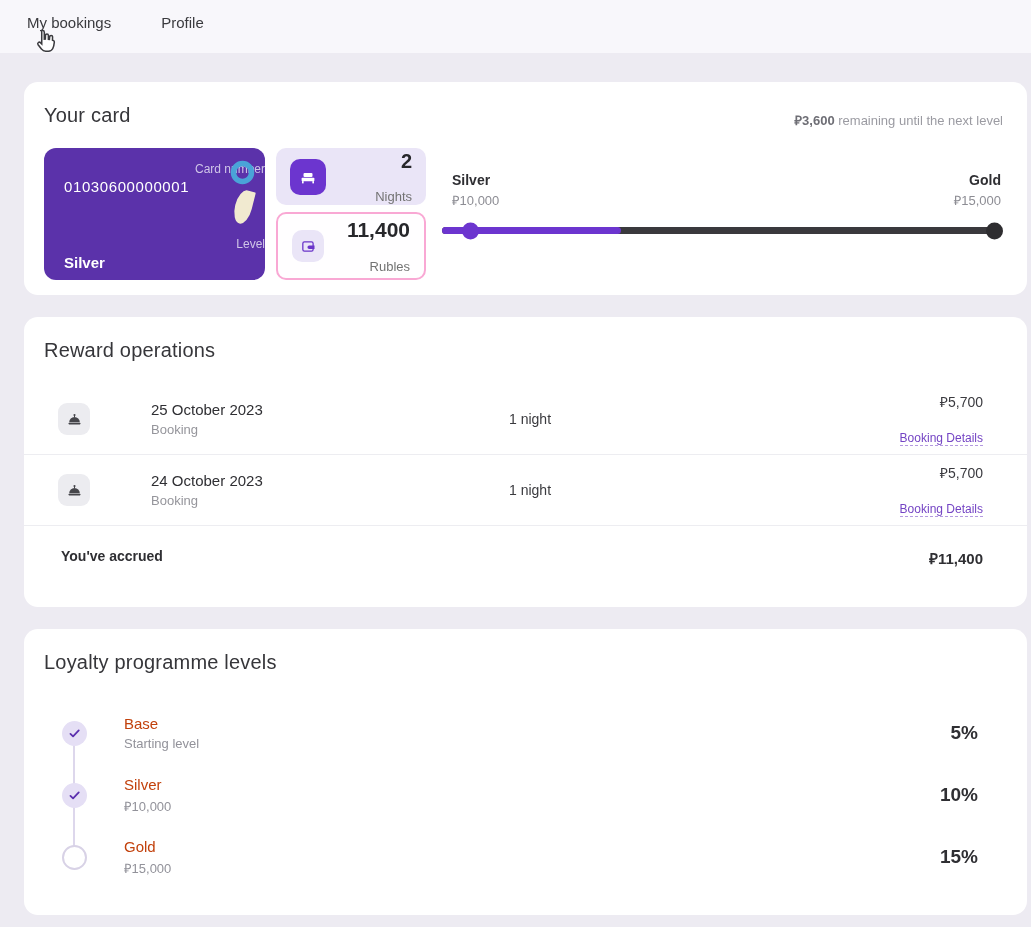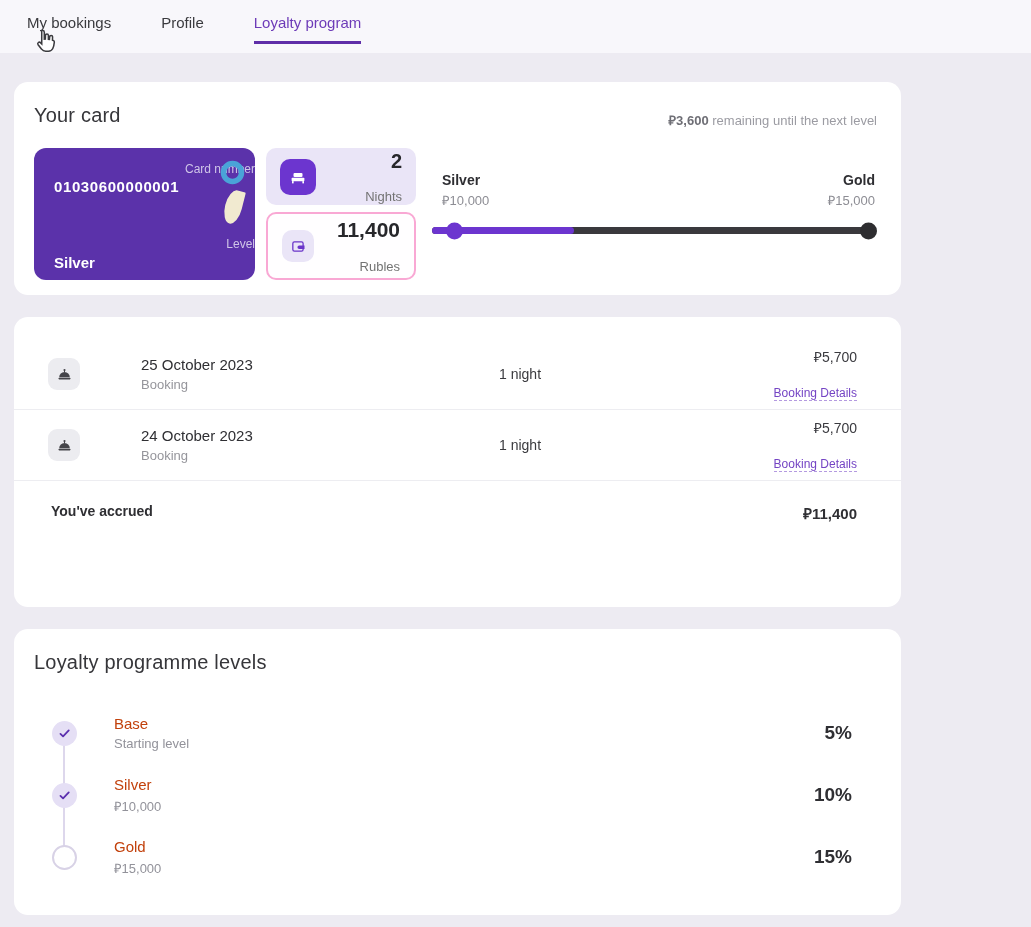--- a/index.html
+++ b/index.html
@@ -21,21 +21,21 @@
   .tab {
     height:44px; display:flex; align-items:center;
     font-size:15px; color:#3a3a3e; cursor:pointer;
     border-bottom:3px solid transparent; padding-top:4px;
   }
   .tab.active { color: var(--c-active_tab, #6d3bb8); border-bottom-color: var(--c-tab_underline, #5f2ea8); }
   .cursor-hand { position:absolute; left:31px; top:27px; width:28px; height:28px; z-index:20; }
 
   
   .panel {
-    position:absolute; left:14px; width:887px;
+    position:absolute; left:24px; width:1003px;
     background: var(--c-panel_bg, #ffffff);
     border-radius:14px;
   }
   #panel-card   { top:82px;  height:213px; }
   #panel-rewards{ top:317px; height:290px; }
   #panel-levels { top:629px; height:286px; }
   h2.section-title {
     font-size:20px; font-weight:400; color:#36363a;
     padding:22px 0 0 20px; letter-spacing:.2px;
   }
@@ -57,21 +57,21 @@
     transform:rotate(-18deg);
   }
   .loyalty-card {
     position:relative; z-index:2;
     width:221px; height:132px; flex:0 0 221px;
     background: var(--c-card_bg, #5b32aa);
     border-radius:12px; overflow:hidden;
     padding:14px 0 0 20px; color:#fff;
   }
   .cn-label, .lv-label { font-size:12px; color:#cfc5e8;text-align:right; }
-  .cn-value { font-size:15px; font-weight:bold; letter-spacing:.6px; margin-top:2px; }
+  .cn-value { font-size:15px; font-weight:normal; letter-spacing:.6px; margin-top:2px; }
   .lv-label { margin-top:42px; }
   .lv-value { font-size:15px; font-weight:bold; margin-top:3px; }
   .card-ring { position:absolute; top:11px; right:9px; width:27px; height:27px; }
   .leaf.cream {
     right:13px; top:42px; width:17px; height:34px;
     background:var(--c-leaf_cream,#f1ead0);
     border-radius:60% 5% 60% 60%;
     transform:rotate(14deg);
   }
   .discount {
@@ -159,21 +159,20 @@
   .lv-pct { margin-left:auto; font-size:19px; font-weight:bold; color:#2f2f33; }
 </style>
 </head>
 <body>
 
 <div class="page">
 
   <header class="topnav">
     <div class="tab">My bookings</div>
     <div class="tab">Profile</div>
-    <div class="tab active">Loyalty program</div>
   </header>
 
   <svg class="cursor-hand" viewBox="0 0 24 24">
     <path d="M10 3c.8 0 1.4.6 1.4 1.4v6.1l.9-.1.1-3.2c0-.7.6-1.2 1.3-1.2.7 0 1.2.5 1.2 1.2v3.4l.9.1.2-2.3c0-.7.6-1.2 1.3-1.2.6 0 1.2.5 1.2 1.2l-.1 2.9.7.2c.6.2 1 .8.9 1.4-.2 1.9-.6 4.2-1.3 5.5-.7 1.4-1.9 2.3-3.8 2.3h-2.3c-1.4 0-2.7-.6-3.5-1.7l-3-3.8c-.4-.6-.4-1.4.2-1.9.5-.4 1.3-.4 1.8.1l1.1 1.1V4.4C8.6 3.6 9.2 3 10 3z" fill="#ffffff" stroke="#3a3a3e" stroke-width="1.3"></path>
   </svg>
 
   <section class="panel" id="panel-card">
     <h2 class="section-title">Your card</h2>
     <div class="remaining">
       <b>₽3,600</b><span> remaining until the next level</span>
@@ -236,20 +235,21 @@
           <div class="fill"></div>
           <div class="thumb purple"></div>
           <div class="thumb dark"></div>
         </div>
       </div>
 
     </div>
   </section>
 
   <section class="panel" id="panel-rewards">
+    <h2 class="section-title">Reward operations</h2>
 
     <div class="rows">
 
       <div class="rrow">
         <div class="row-left">
           <span class="row-icon">
             <svg width="17" height="17" viewBox="0 0 24 24" fill="#45454a">
               <circle cx="12" cy="5.8" r="1.5"></circle>
               <rect x="11.3" y="6.5" width="1.4" height="2"></rect>
               <path d="M4.5 16a7.5 7.5 0 0 1 15 0z"></path>

